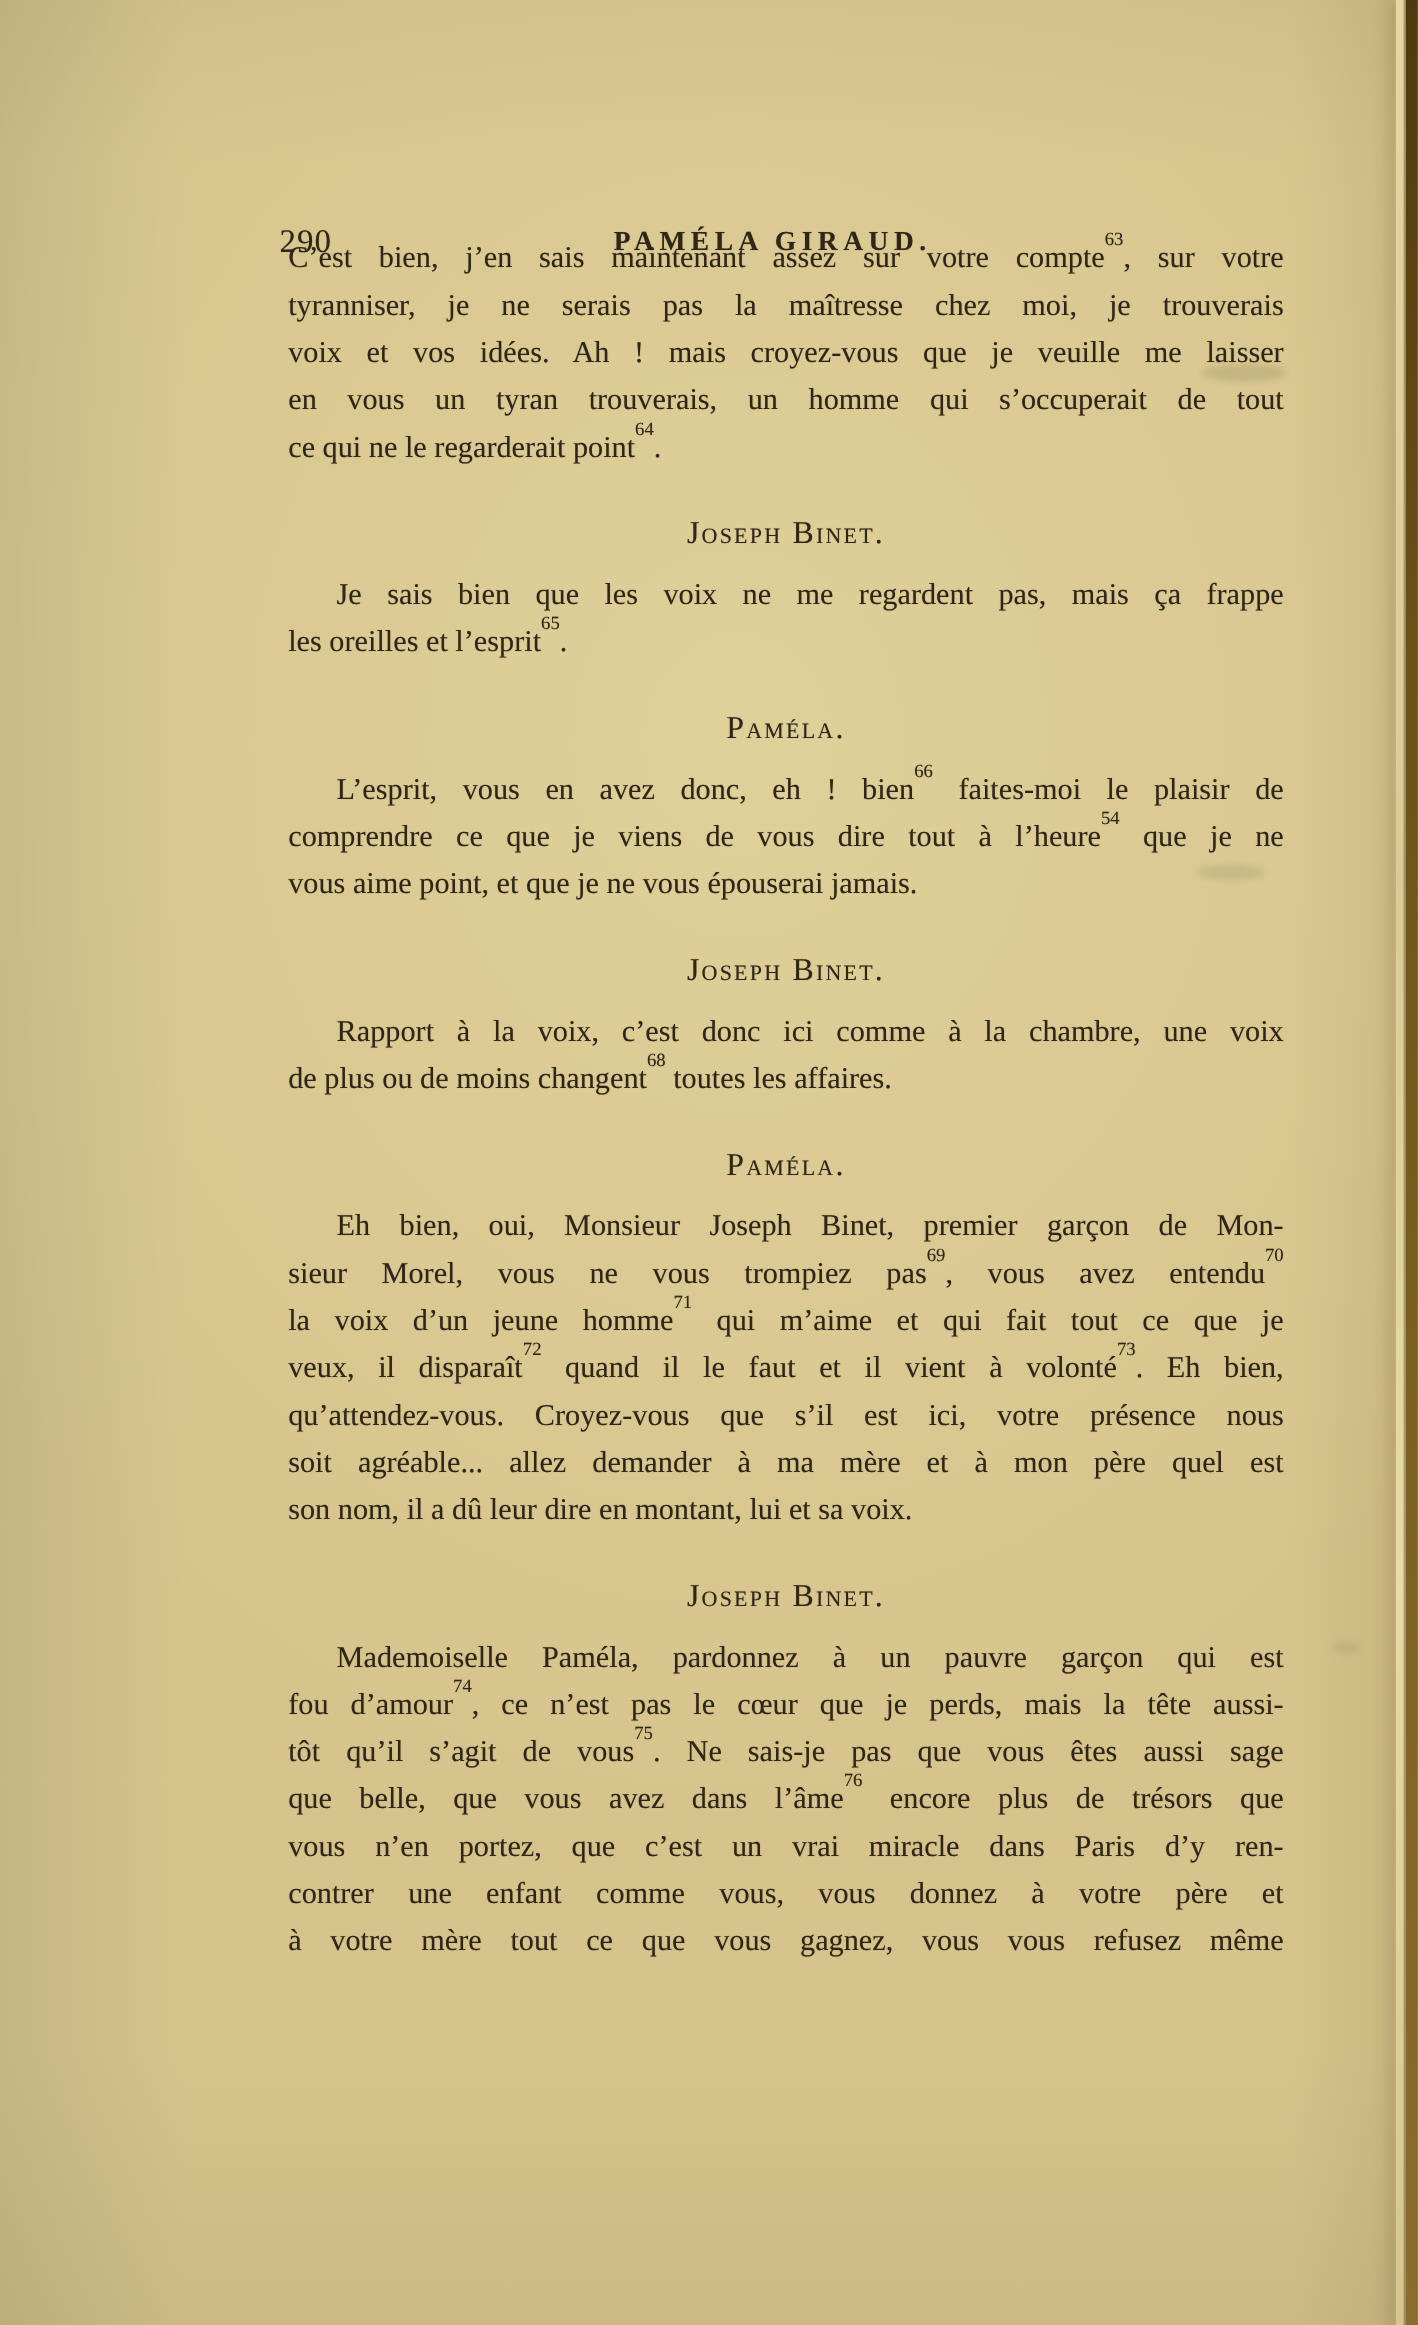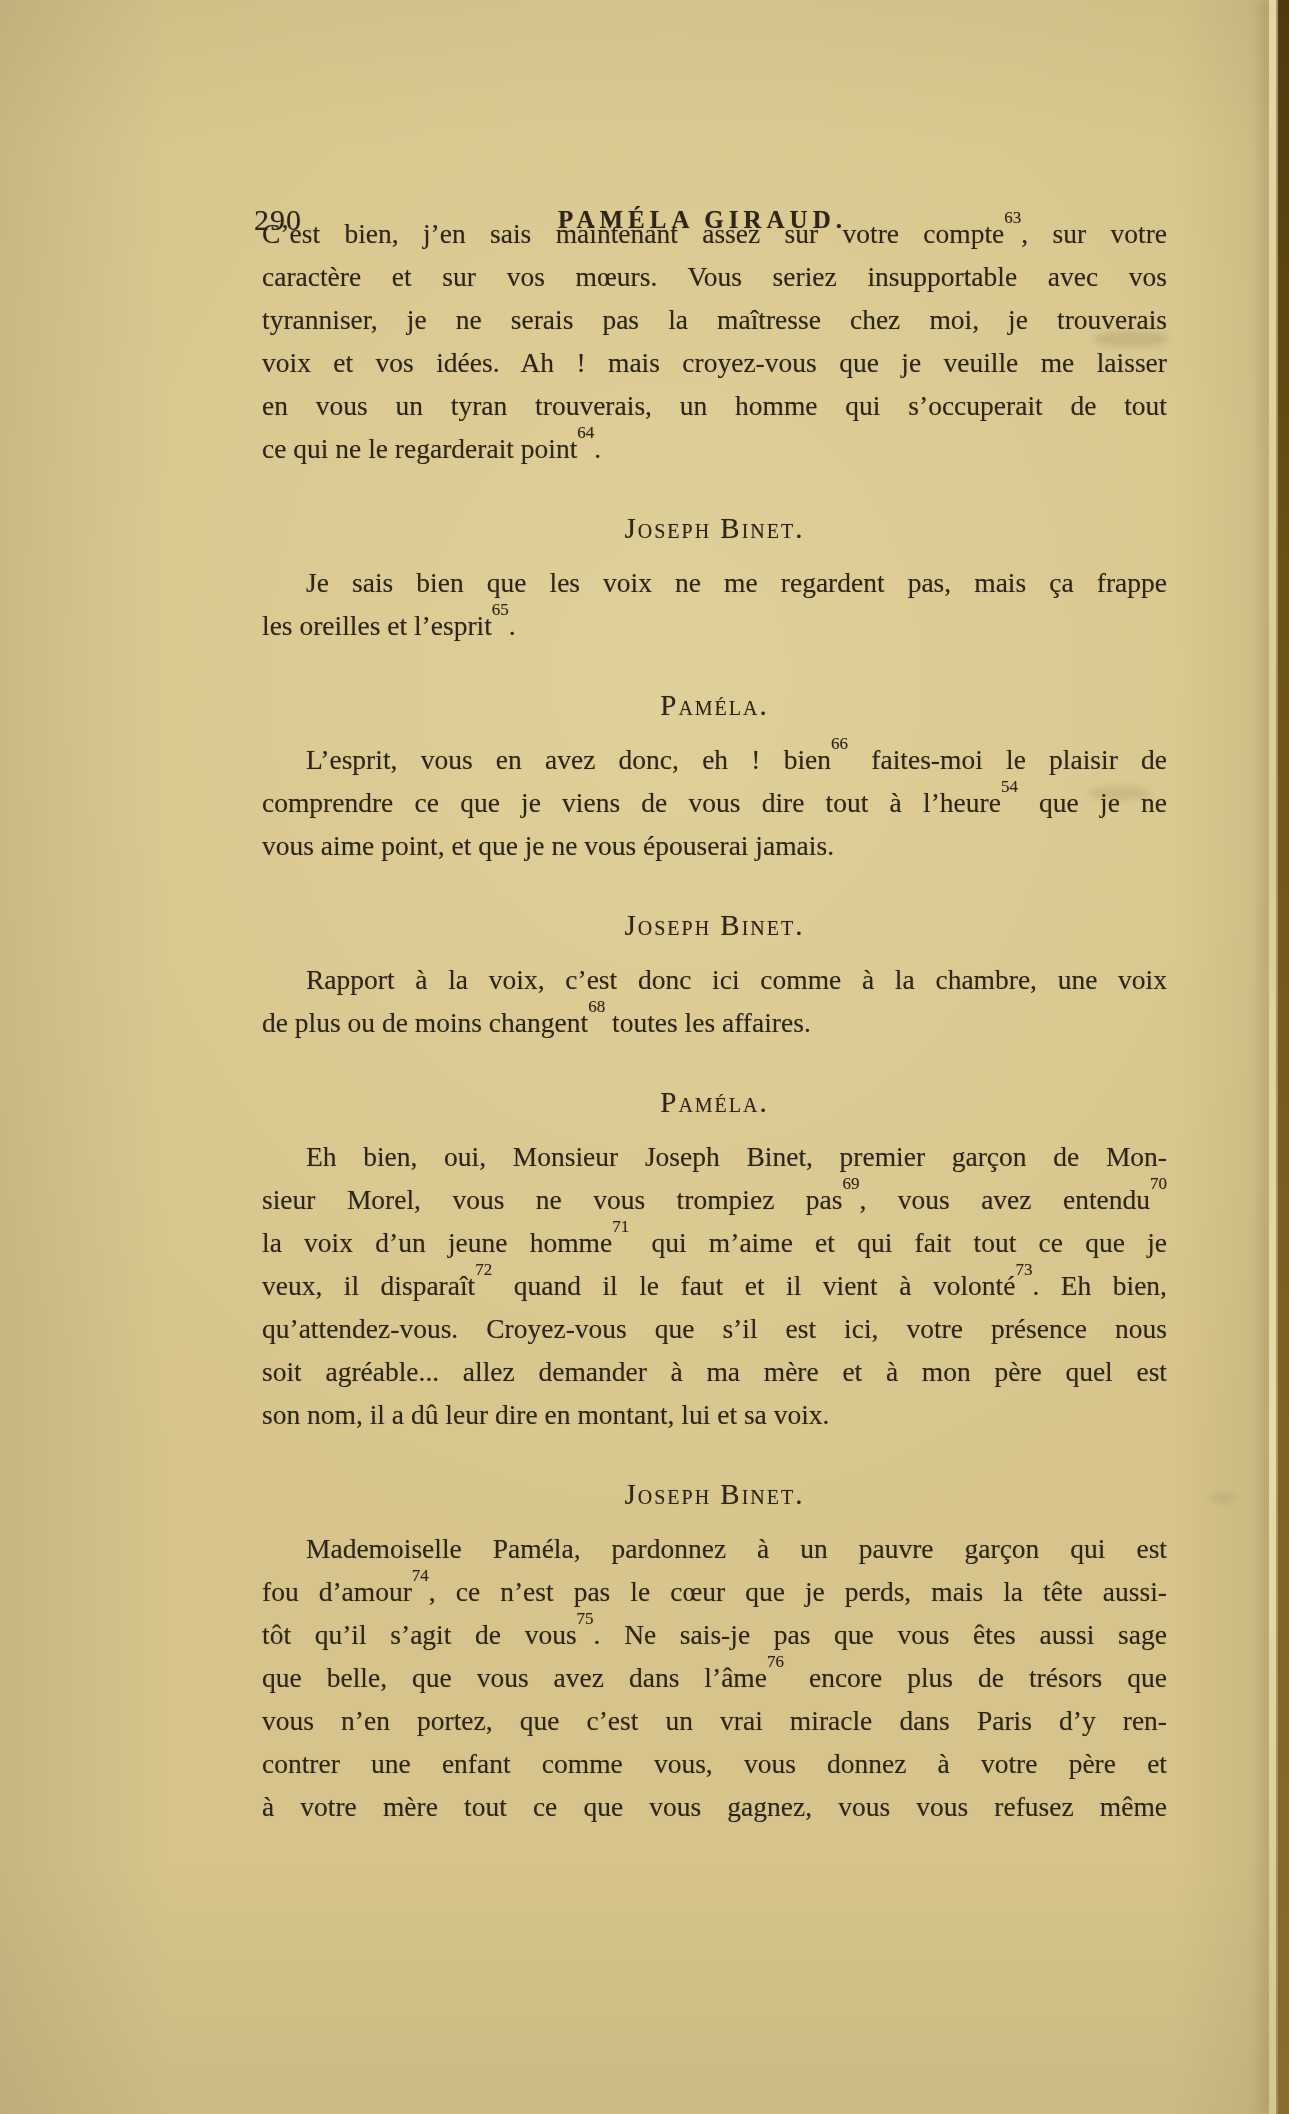--- a/index.html
+++ b/index.html
@@ -98,21 +98,20 @@
   <div class="smudge s3"></div>
 
   <div class="page-header">
     <span class="page-number">290</span>
     <span class="running-title">PAMÉLA GIRAUD.</span>
   </div>
 
   <div class="page-text">
       <div class="speech">
         <div class="line">C’est bien, j’en sais maintenant assez sur votre compte<sup class="fnref">63</sup>, sur votre</div>
-        <div class="line">caractère et sur vos mœurs. Vous seriez insupportable avec vos</div>
         <div class="line">tyranniser, je ne serais pas la maîtresse chez moi, je trouverais</div>
         <div class="line">voix et vos idées. Ah ! mais croyez-vous que je veuille me laisser</div>
         <div class="line">en vous un tyran trouverais, un homme qui s’occuperait de tout</div>
         <div class="line last">ce qui ne le regarderait point<sup class="fnref">64</sup>.</div>
       </div>
       <div class="speaker">Joseph Binet.</div>
       <div class="speech">
         <div class="line indent">Je sais bien que les voix ne me regardent pas, mais ça frappe</div>
         <div class="line last">les oreilles et l’esprit<sup class="fnref">65</sup>.</div>
       </div>

